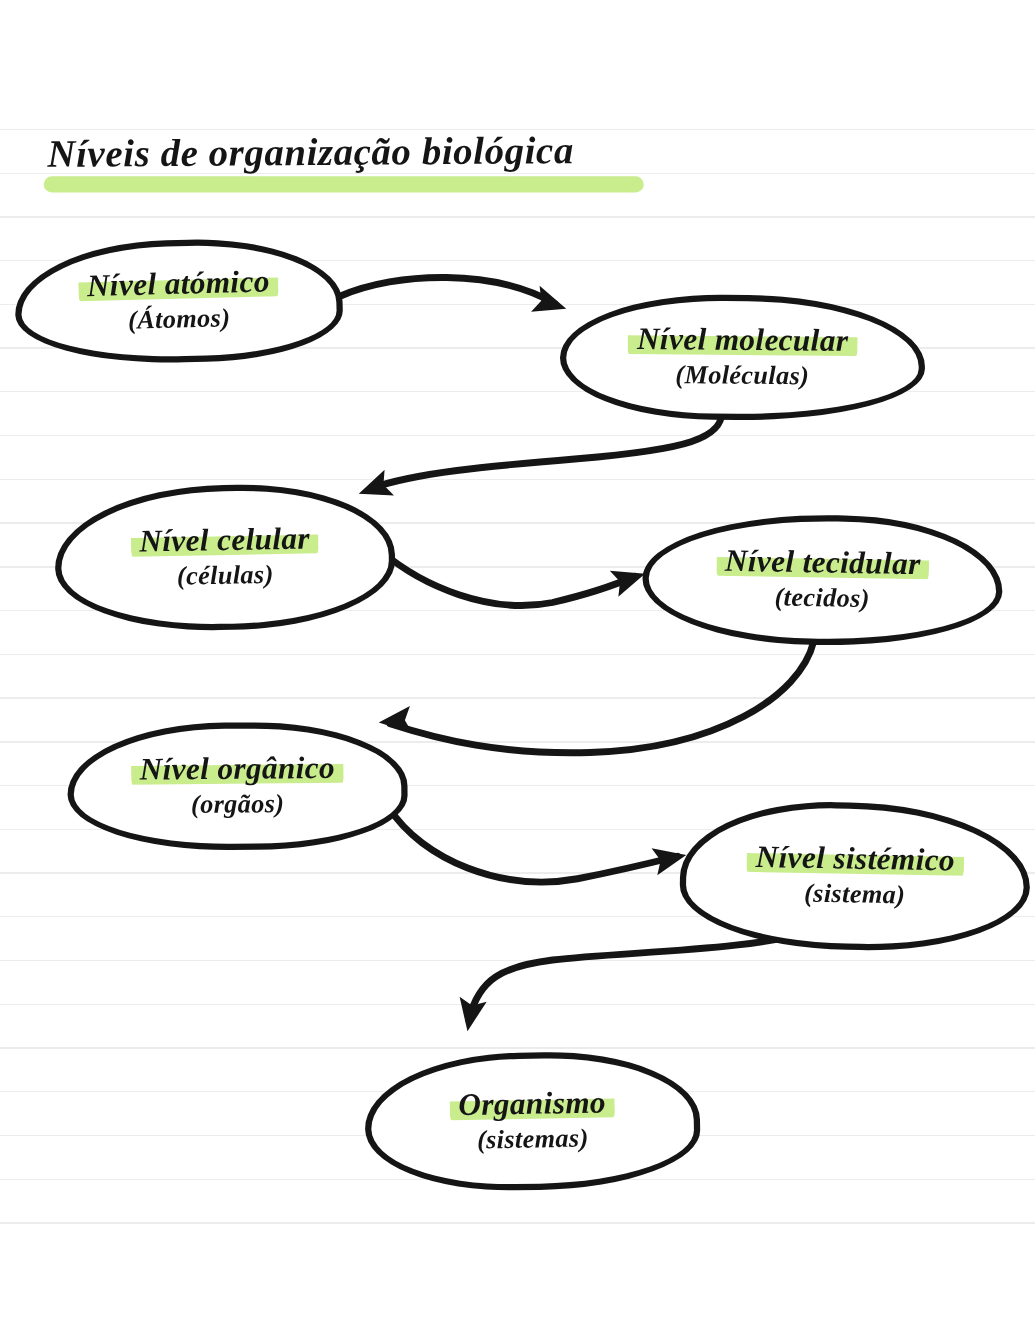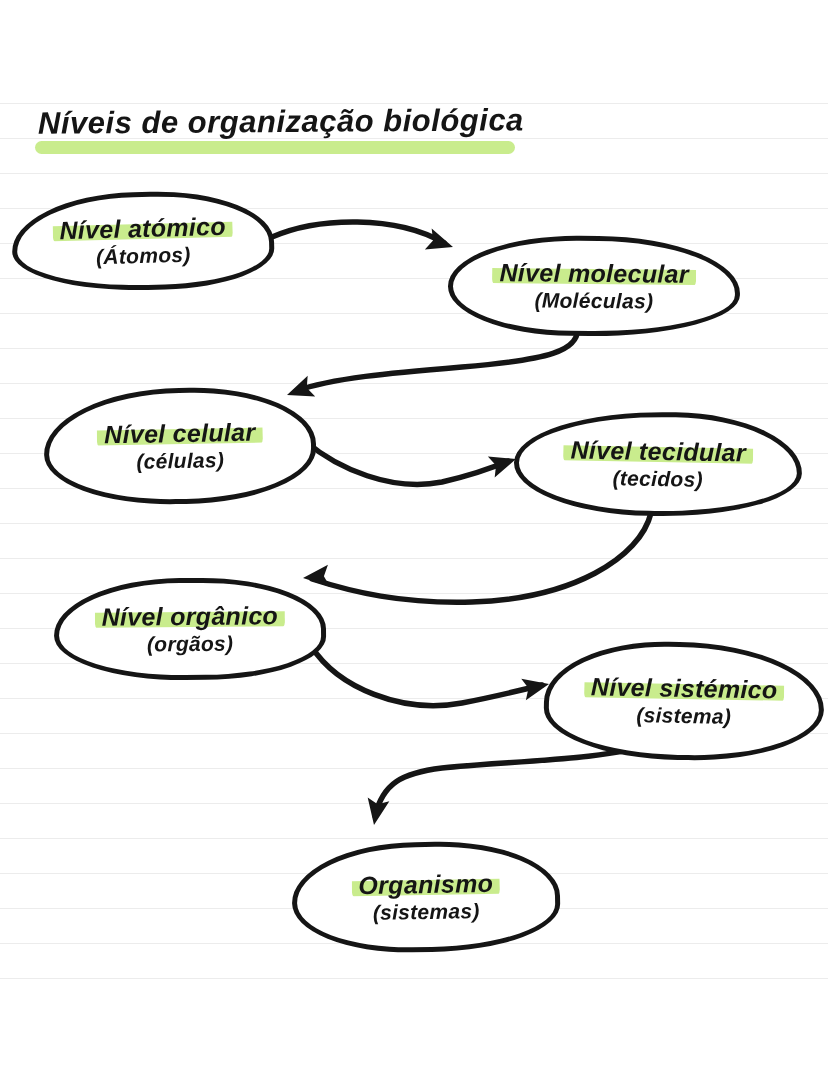--- a/index.html
+++ b/index.html
@@ -8,21 +8,21 @@
     --rule:#ececec;
     --paper:#ffffff;
   }
   *{margin:0;padding:0;box-sizing:border-box;}
   html,body{background:#fff;}
   .canvas{
     position:relative;
     width:828px;height:1069px;
     background:var(--paper);
     overflow:hidden;
-    font-family:Liberation Sans, sans-serif;
+    font-family:Liberation Serif, serif;
     color:var(--ink);
   }
   .ruled-lines{
     position:absolute;left:0;top:103px;width:828px;height:878px;
     background:repeating-linear-gradient(to bottom,var(--rule) 0,var(--rule) 1px,transparent 1px,transparent 35px);
     z-index:0;
   }
   .title-highlight{
     position:absolute;left:35px;top:141px;width:480px;height:13px;
     background:var(--hl);border-radius:7px;z-index:1;

